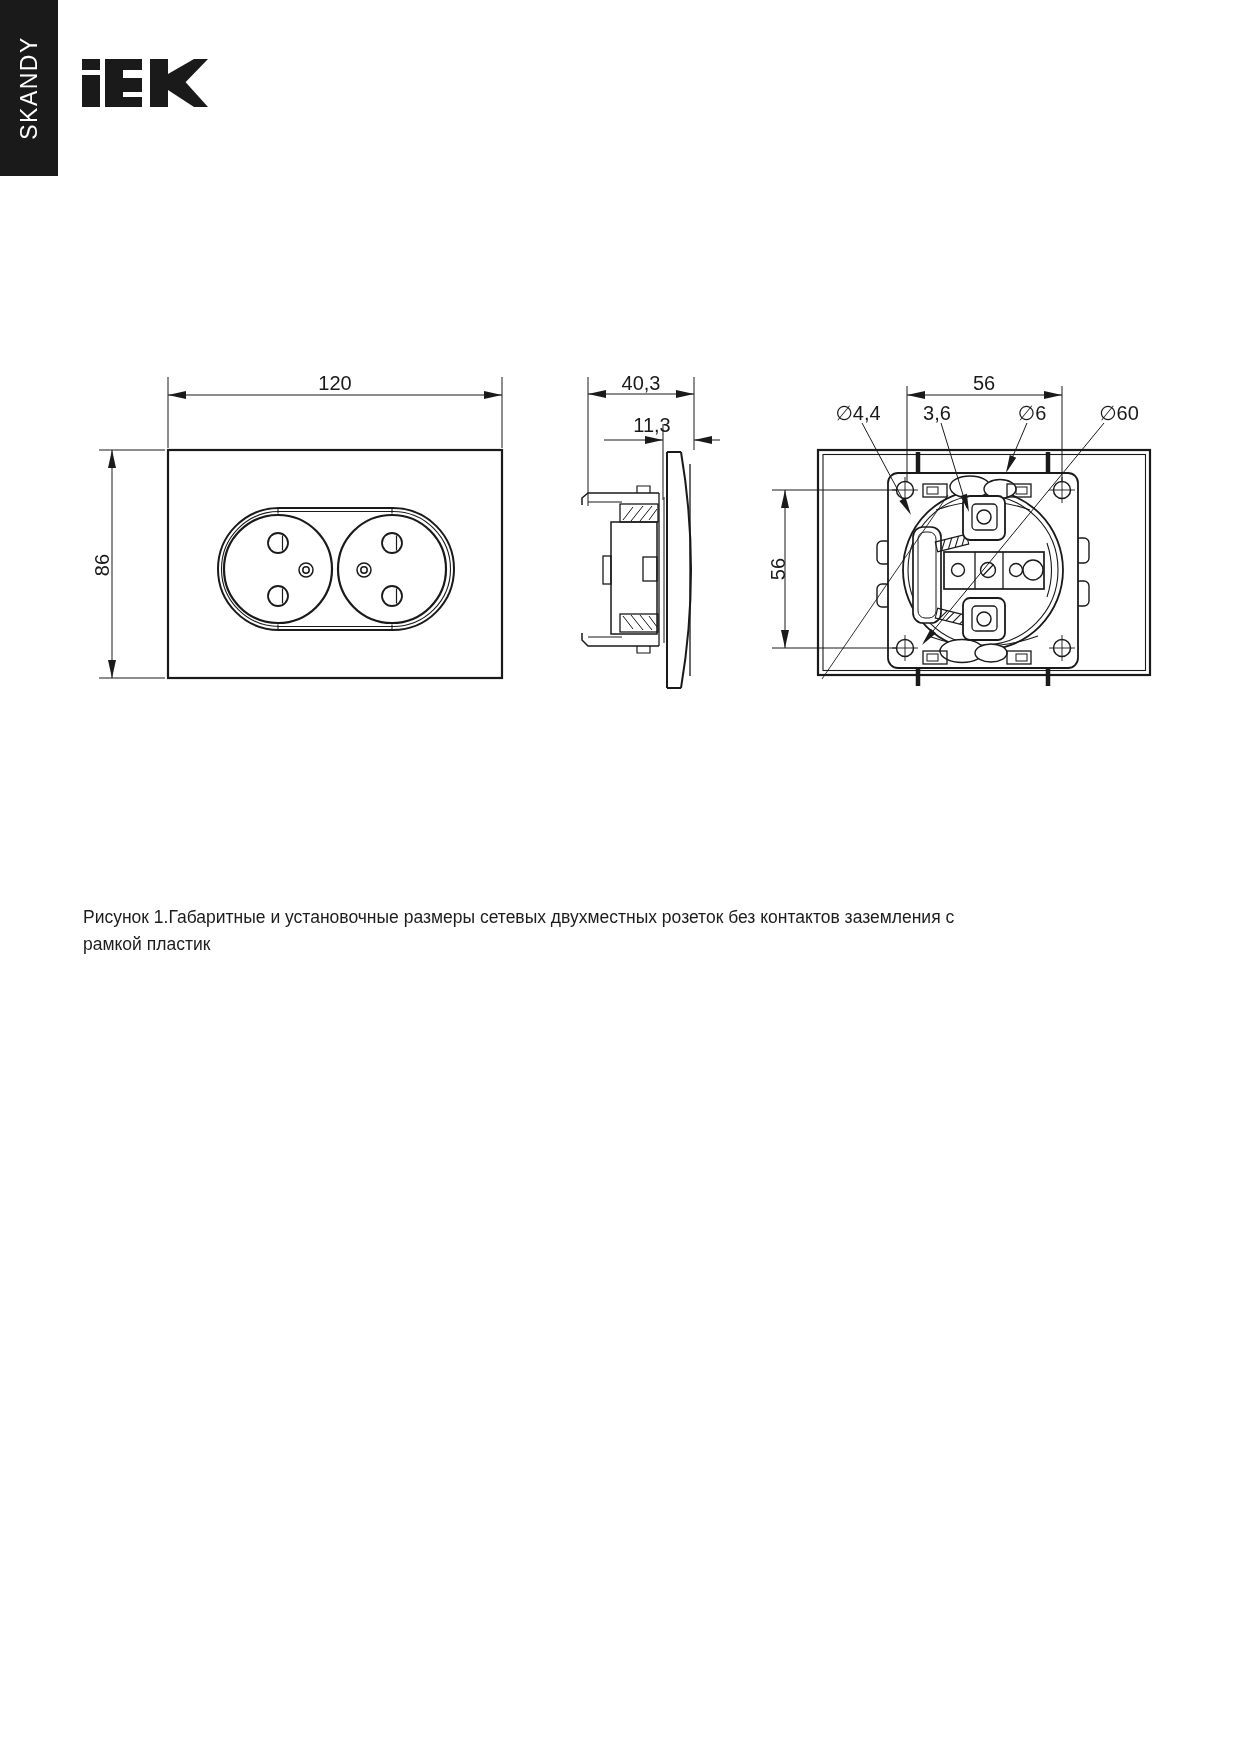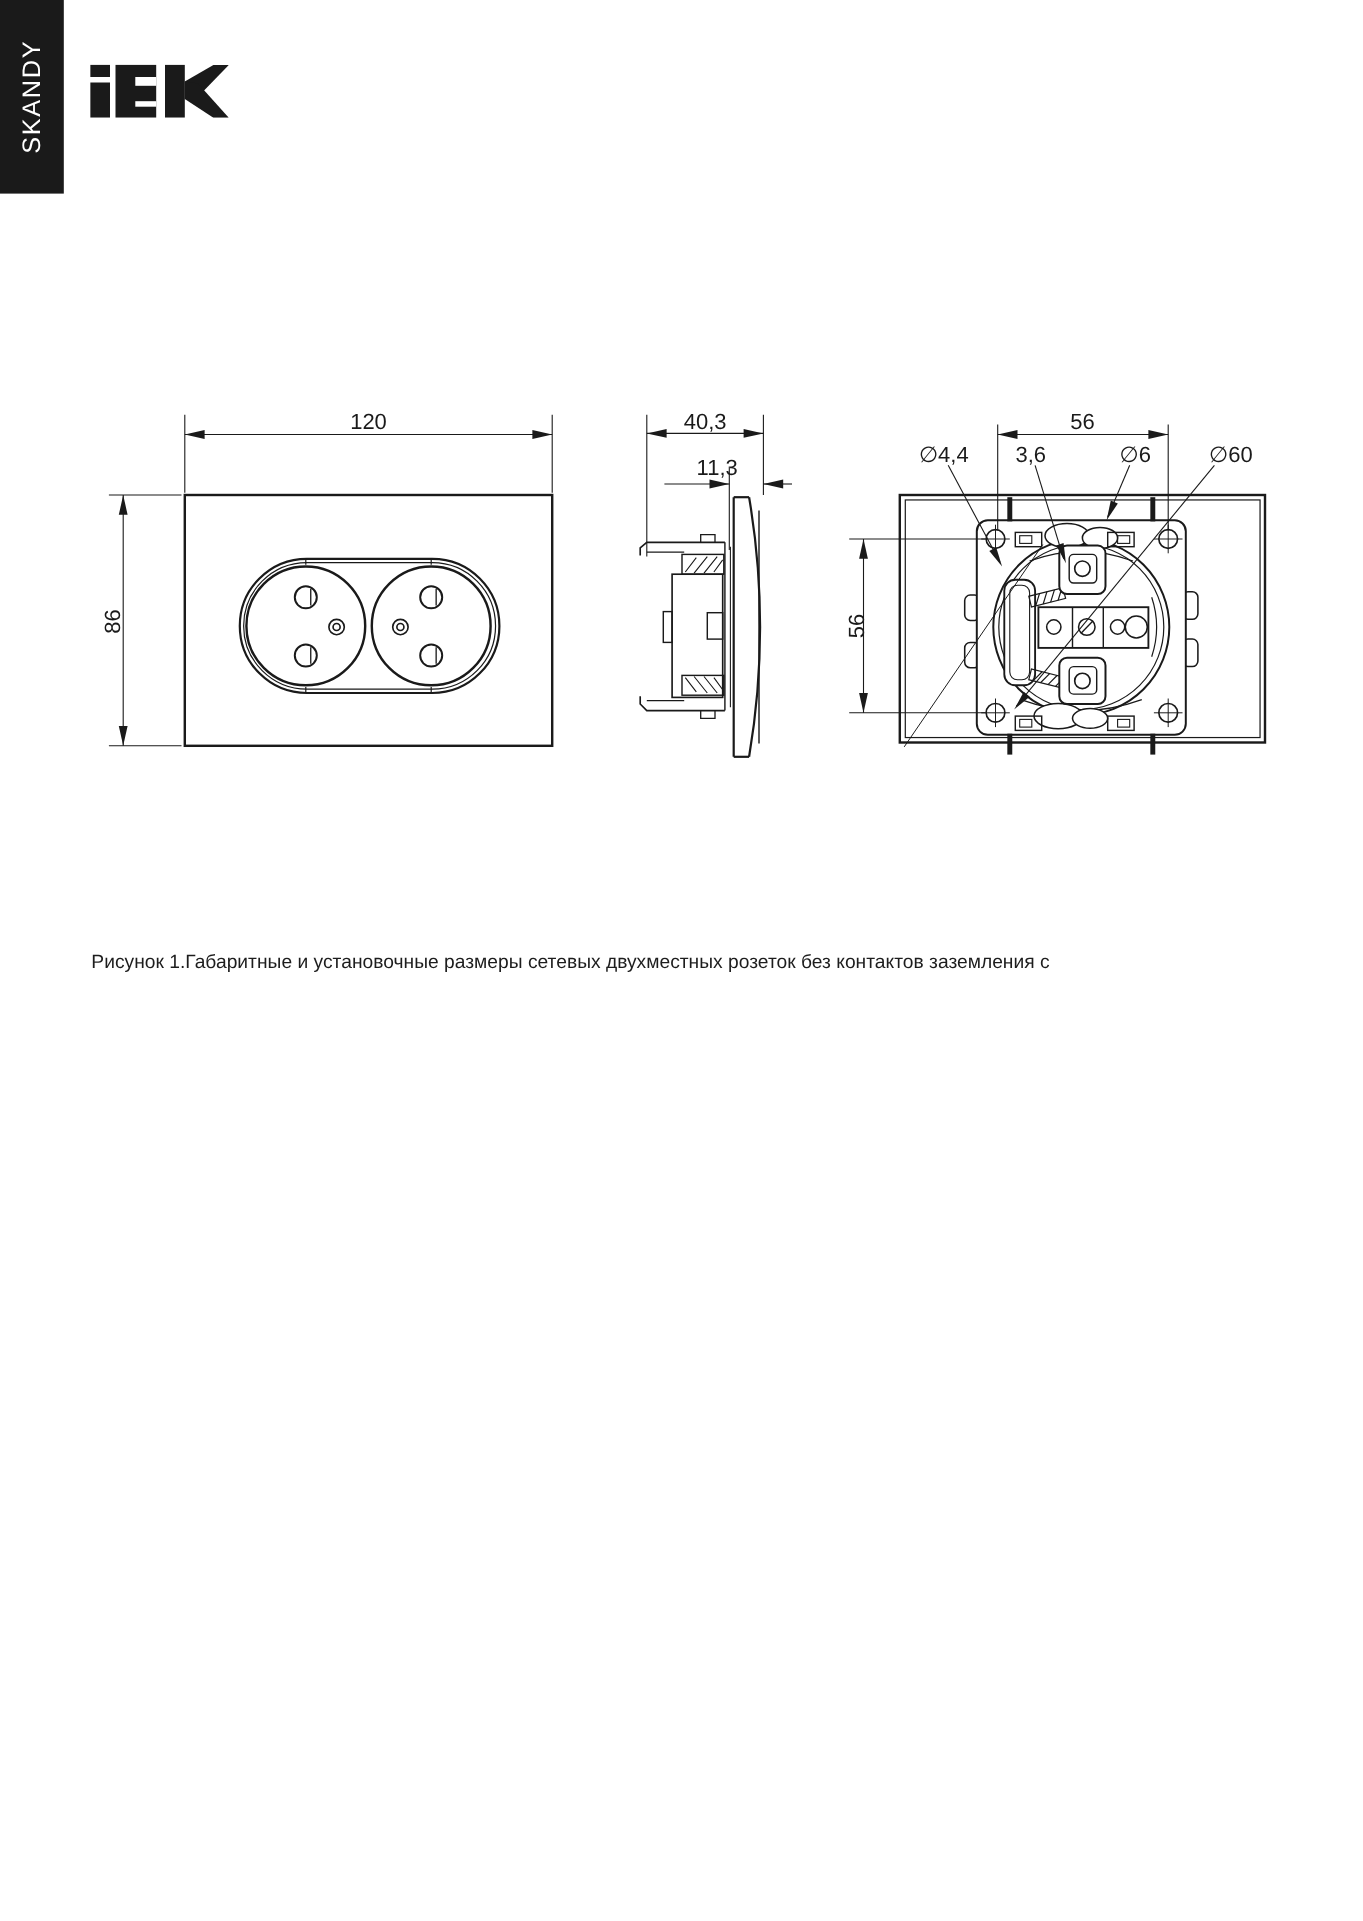--- a/index.html
+++ b/index.html
@@ -13,21 +13,21 @@
     background:#1a1a1a;
   }
   .series-tab span {
     position:absolute; left:50%; top:50%;
     transform:translate(-50%,-50%) rotate(-90deg);
     color:#ffffff; font-size:23px; letter-spacing:1.5px; white-space:nowrap;
   }
   .logo { position:absolute; left:82px; top:57px; width:126px; height:50px; }
   .drawing { position:absolute; left:60px; top:330px; width:1120px; height:380px; }
   .caption {
-    position:absolute; left:83px; top:861px; width:1090px;
+    position:absolute; left:83px; top:904px; width:1090px;
     font-size:17.5px; line-height:1.55; color:#1d1d1d;
   }
   svg text {
     font-family:"Liberation Sans", sans-serif; font-size:20px; fill:#1a1a1a;
   }
   svg { shape-rendering:geometricPrecision; }
 </style>
 </head>
 <body>
 
@@ -271,13 +271,14 @@
     <text x="779" y="575" text-anchor="middle" transform="rotate(-90 779 569)" stroke="none" fill="#1a1a1a">56</text>
     <text x="858" y="420" text-anchor="middle" stroke="none" fill="#1a1a1a">∅4,4</text>
     <text x="937" y="420" text-anchor="middle" stroke="none" fill="#1a1a1a">3,6</text>
     <text x="1032" y="420" text-anchor="middle" stroke="none" fill="#1a1a1a">∅6</text>
     <text x="1119" y="420" text-anchor="middle" stroke="none" fill="#1a1a1a">∅60</text>
   </g>
 </svg>
 
 <div class="caption">
   <div>Рисунок 1.Габаритные и установочные размеры сетевых двухместных розеток без контактов заземления с</div>
+  <div>рамкой пластик</div>
 </div>
 
 </body></html>

